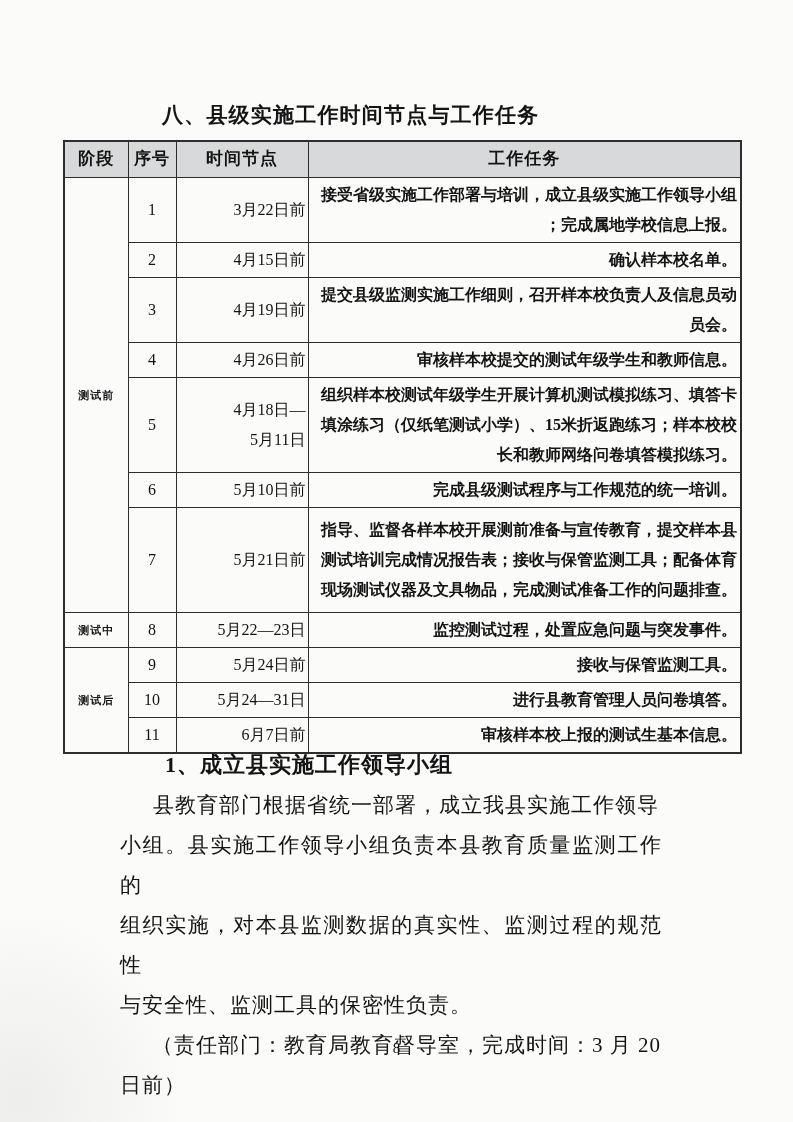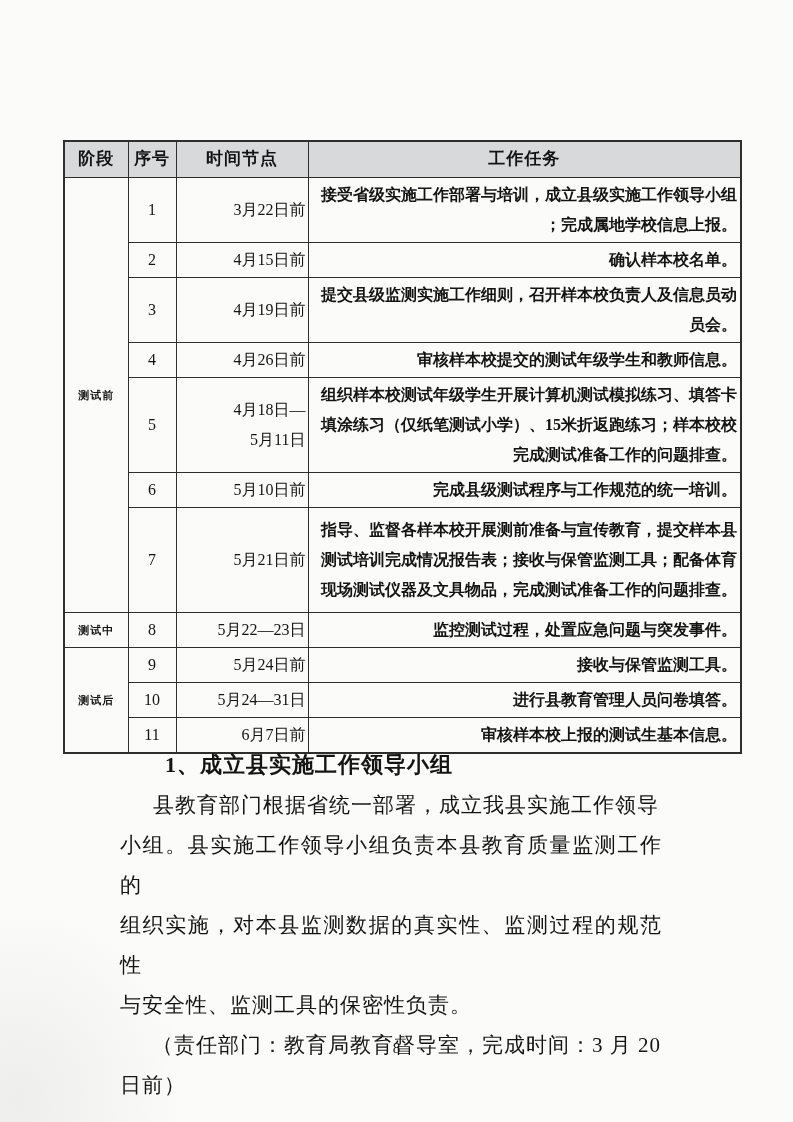--- a/index.html
+++ b/index.html
@@ -92,20 +92,21 @@
   .page-number{
     position:absolute;left:0;top:1040px;width:100%;
     text-align:center;font-size:15px;
   }
 </style>
 </head>
 <body>
 
 <div class="page">
 
+  <div class="doc-title">八、县级实施工作时间节点与工作任务</div>
 
   <table class="schedule">
     <colgroup>
       <col class="c-stage">
         <col class="c-seq">
         <col class="c-time">
         <col class="c-task">
     </colgroup>
     <thead>
       <tr>
@@ -138,21 +139,21 @@
         <td class="seq">4</td>
         <td class="time">4月26日前</td>
         <td class="task">审核样本校提交的测试年级学生和教师信息。</td>
       </tr>
       <tr style="height:94px">
         <td class="seq">5</td>
         <td class="time">4月18日—
 5月11日</td>
         <td class="task">组织样本校测试年级学生开展计算机测试模拟练习、填答卡
 填涂练习（仅纸笔测试小学）、15米折返跑练习；样本校校
-完成测试准备工作的问题排查。</td>
+长和教师网络问卷填答模拟练习。</td>
       </tr>
       <tr style="height:33px">
         <td class="seq">6</td>
         <td class="time">5月10日前</td>
         <td class="task">完成县级测试程序与工作规范的统一培训。</td>
       </tr>
       <tr style="height:105px">
         <td class="seq">7</td>
         <td class="time">5月21日前</td>
         <td class="task">指导、监督各样本校开展测前准备与宣传教育，提交样本县

